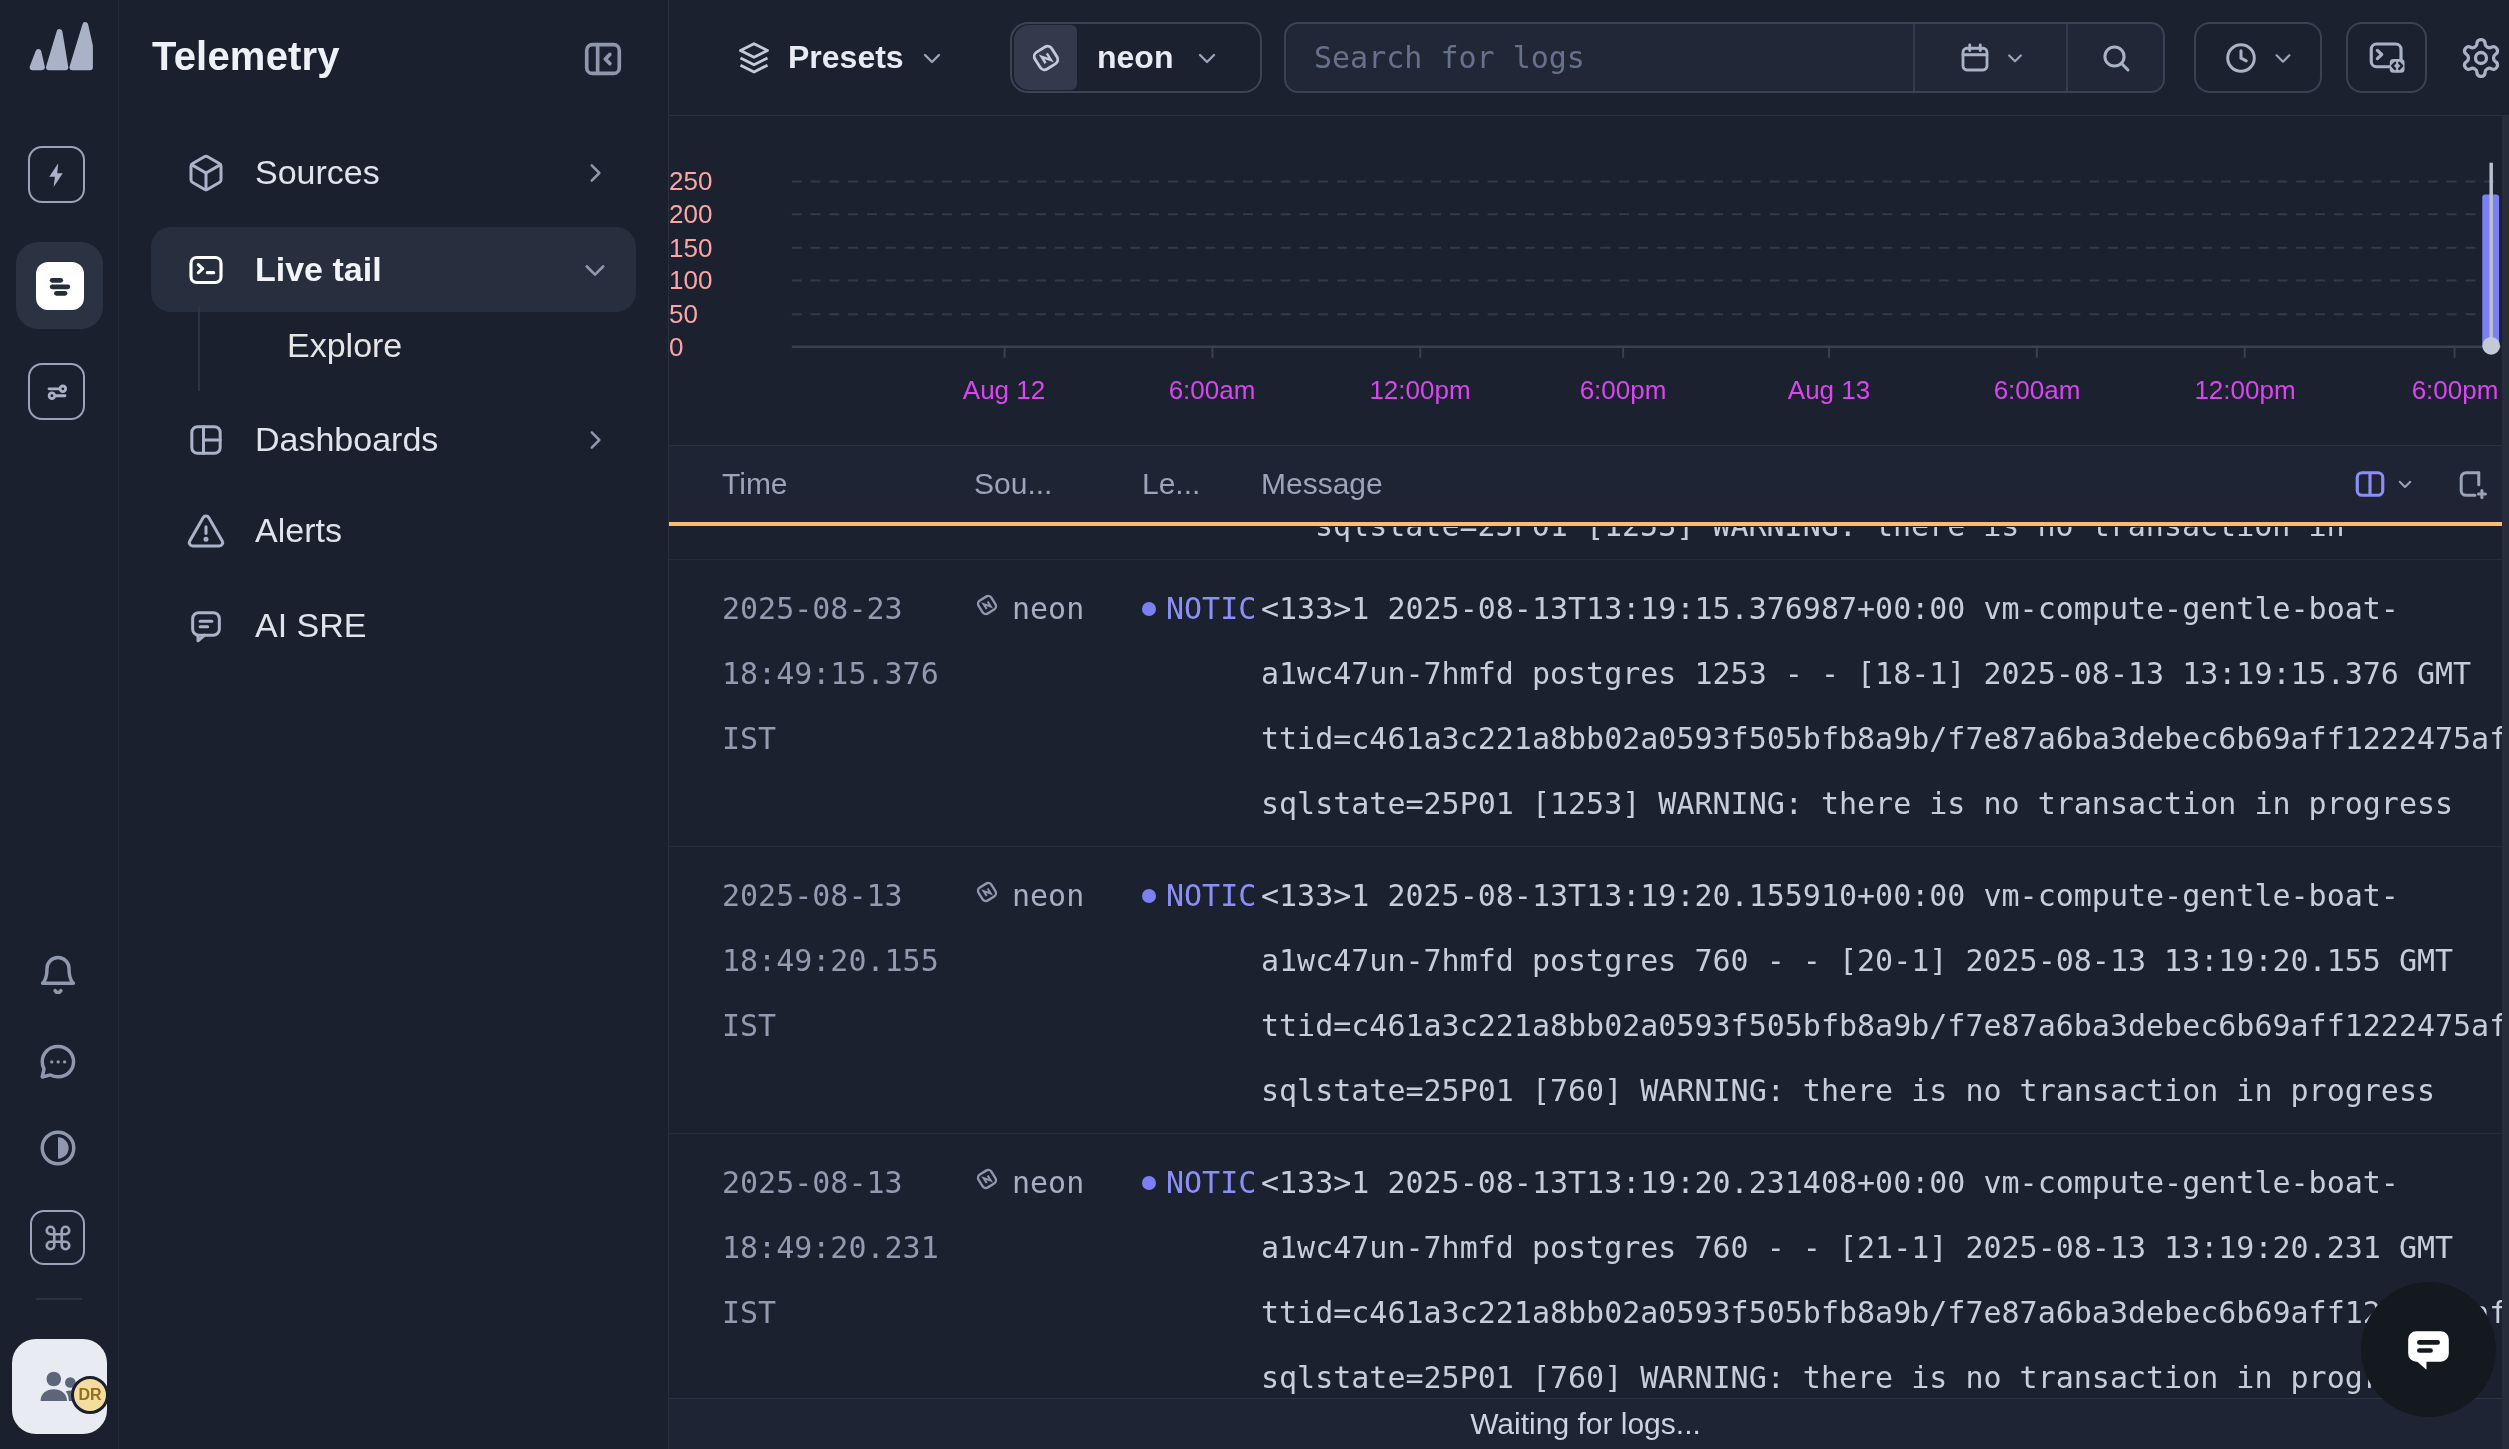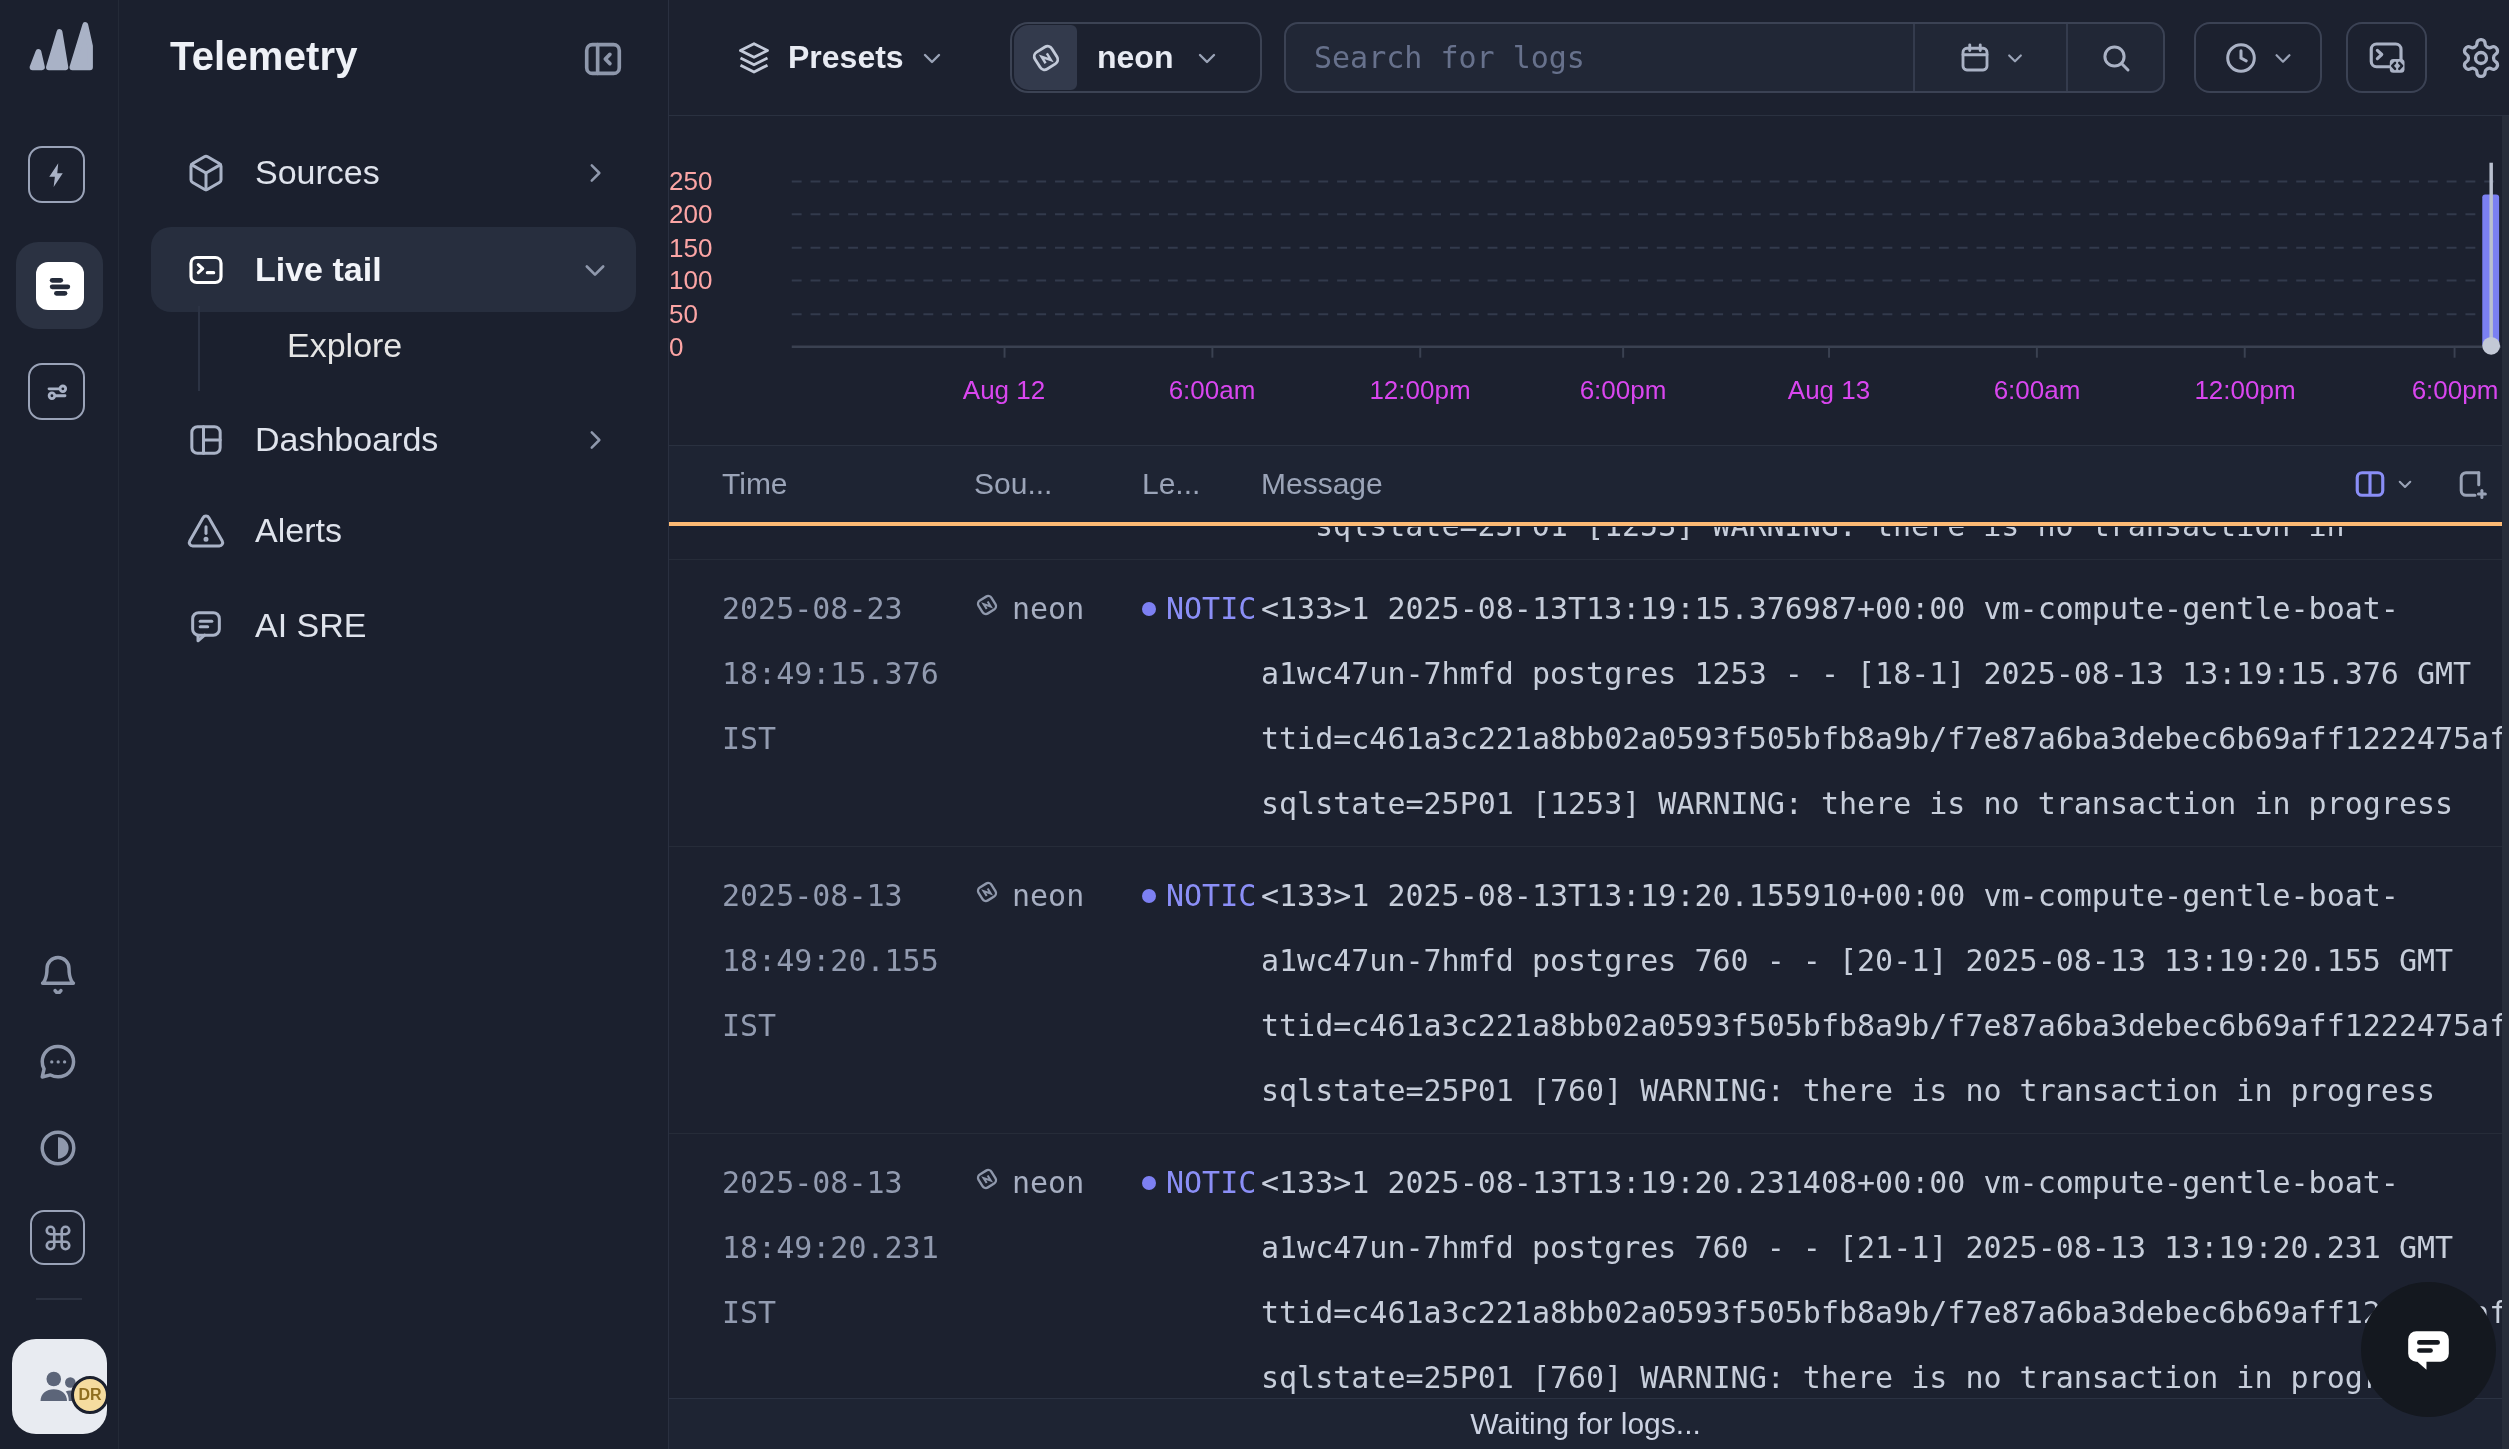--- a/index.html
+++ b/index.html
@@ -21,21 +21,21 @@
   .rail-ic.chat { top:1040px; }
   .rail-ic.contrast { top:1125px; }
   .cmd-btn { position:absolute; left:30px; top:1210px; width:55px; height:55px; border:2.5px solid #9aa3b8; border-radius:14px; color:#9aa3b8; display:flex; align-items:center; justify-content:center; cursor:pointer; }
   .rail-divider { position:absolute; left:36px; top:1298px; width:46px; height:2px; background:#2b3140; }
   .avatar-tile { position:absolute; left:12px; top:1339px; width:95px; height:95px; background:#e8ebf1; border-radius:24px; display:flex; align-items:center; justify-content:center; color:#5c6579; cursor:pointer; }
   .avatar-badge { position:absolute; left:71px; top:1376px; width:38px; height:38px; border-radius:50%; background:#f5dc9f; border:3px solid #1b202e; color:#8f6e1f; font-size:16px; font-weight:bold; display:flex; align-items:center; justify-content:center; }
 
   
   .sidebar { position:absolute; left:119px; top:0; width:550px; height:100%; background:#1b202e; border-right:1px solid #2a3040; z-index:4; }
   .sidebar-head { position:absolute; left:0; top:0; width:100%; height:116px; }
-  .sidebar-title { position:absolute; left:51px; top:34px; font-size:40px; font-weight:600; color:#eef1f7; letter-spacing:0.2px; }
+  .sidebar-title { position:absolute; left:33px; top:34px; font-size:40px; font-weight:600; color:#eef1f7; letter-spacing:0.2px; }
   .collapse-btn { position:absolute; left:461px; top:36px; width:46px; height:46px; color:#8e97ab; cursor:pointer; }
   .nav-item { position:absolute; left:32px; right:32px; height:71px; display:flex; align-items:center; gap:28px; padding-left:34px; border-radius:20px; color:#dfe3ec; cursor:pointer; }
   .nav-item .nav-ic { width:42px; height:42px; color:#aab3c7; flex:0 0 auto; display:flex; align-items:center; justify-content:center; }
   .nav-label { font-size:34px; font-weight:500; }
   .nav-trail { position:absolute; right:26px; width:30px; height:30px; color:#8f98ac; display:flex; align-items:center; justify-content:center; }
   .nav-item.active { background:#272e3e; }
   .nav-item.active .nav-label { font-weight:600; color:#f2f4f9; }
   .ni-sources { top:137px; }
   .ni-livetail { top:227px; height:85px; }
   .ni-explore { top:310px; }

